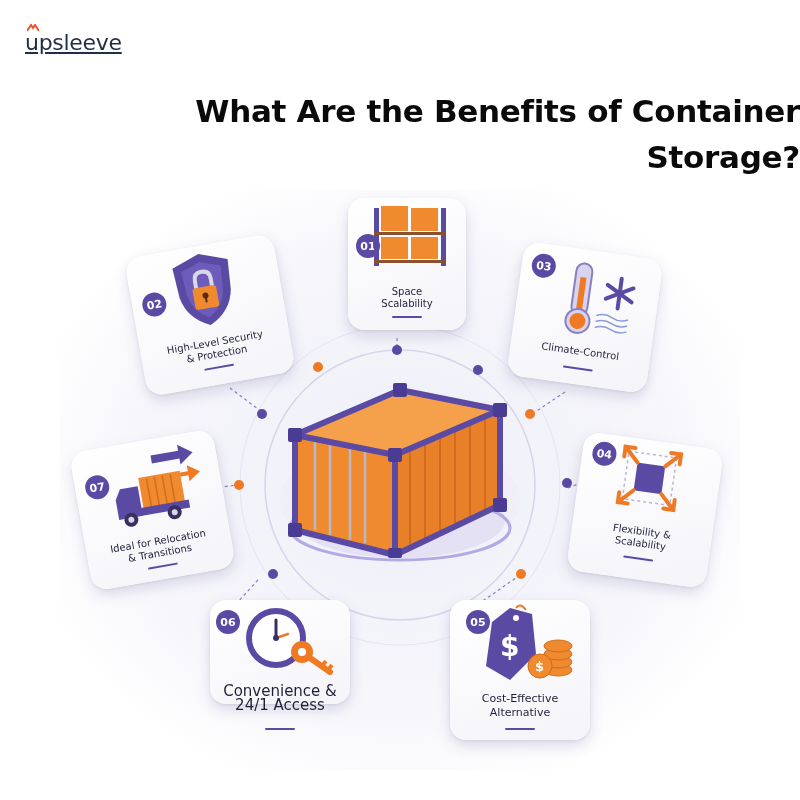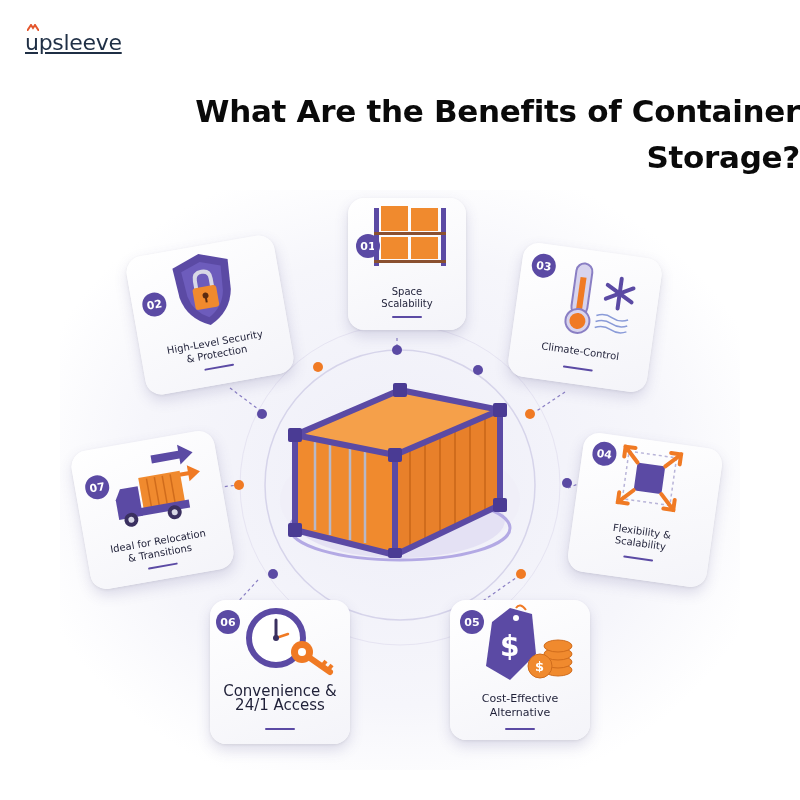--- a/index.html
+++ b/index.html
@@ -203,41 +203,41 @@
           <polyline points="60,50 60,60 50,60"></polyline>
       </g>
     </svg>
     <div class="label" style="top:86px">
       <div>Flexibility &amp;</div>
       <div>Scalability</div>
     </div>
     <div class="bar" style="top:118px"></div>
   </div>
 
-  <div class="card" style="left:210px;top:600px;width:140px;height:144px;">
+  <div class="card" style="left:210px;top:600px;width:140px;height:104px;">
     <div class="num" style="left:6px;top:10px">06</div>
     <svg class="ic" style="left:36px;top:6px" width="90" height="70" viewBox="0 0 90 70">
       <circle cx="30" cy="32" r="27" fill="#ffffff" stroke="#5b4aa4" stroke-width="6"></circle>
       <line x1="30" y1="32" x2="30" y2="14" stroke="#3a3060" stroke-width="3" stroke-linecap="round"></line>
       <line x1="30" y1="32" x2="42" y2="28" stroke="#f07a24" stroke-width="2.5" stroke-linecap="round"></line>
       <circle cx="30" cy="32" r="3" fill="#3a3060"></circle>
       <circle cx="56" cy="46" r="11" fill="#f07a24"></circle>
         <circle cx="56" cy="46" r="4" fill="#ffffff"></circle>
       <path d="M64 52 L84 66" stroke="#f07a24" stroke-width="6" stroke-linecap="round"></path>
       <path d="M76 60 L80 55 M82 64 L86 59" stroke="#f07a24" stroke-width="4"></path>
     </svg>
     <div class="label" style="top:84px;font-size:15px;line-height:14px">
       <div>Convenience &amp;</div>
       <div>24/1 Access</div>
     </div>
     <div class="bar" style="top:128px"></div>
   </div>
 
   <div class="card" style="left:450px;top:600px;width:140px;height:140px;">
-    <div class="num" style="left:10px;top:10px">05</div>
+    <div class="num" style="left:16px;top:10px">05</div>
     <svg class="ic" style="left:30px;top:4px" width="100" height="80" viewBox="0 0 100 80">
       <path d="M30 4 L52 10 L56 50 L30 76 L6 62 L12 18 Z" fill="#5b4aa4"></path>
       <circle cx="36" cy="14" r="3" fill="#ffffff"></circle>
       <path d="M36 4 Q40 -2 46 6" fill="none" stroke="#f07a24" stroke-width="2"></path>
       <text x="20" y="52" font-size="28" font-weight="bold" fill="#ffffff" font-family="DejaVu Sans, sans-serif">$</text>
       <g fill="#f08a2e" stroke="#d06c1c" stroke-width="1">
         <ellipse cx="78" cy="66" rx="14" ry="6"></ellipse>
           <ellipse cx="78" cy="58" rx="14" ry="6"></ellipse>
         <ellipse cx="78" cy="50" rx="14" ry="6"></ellipse>
           <ellipse cx="78" cy="42" rx="14" ry="6"></ellipse>

